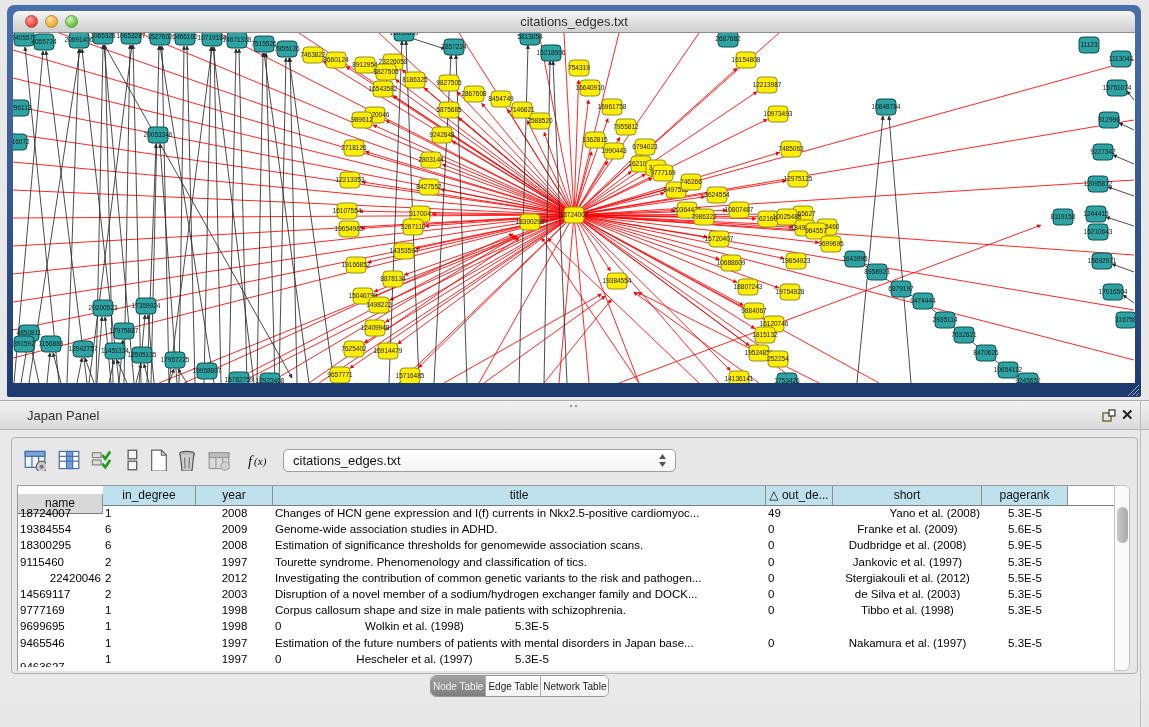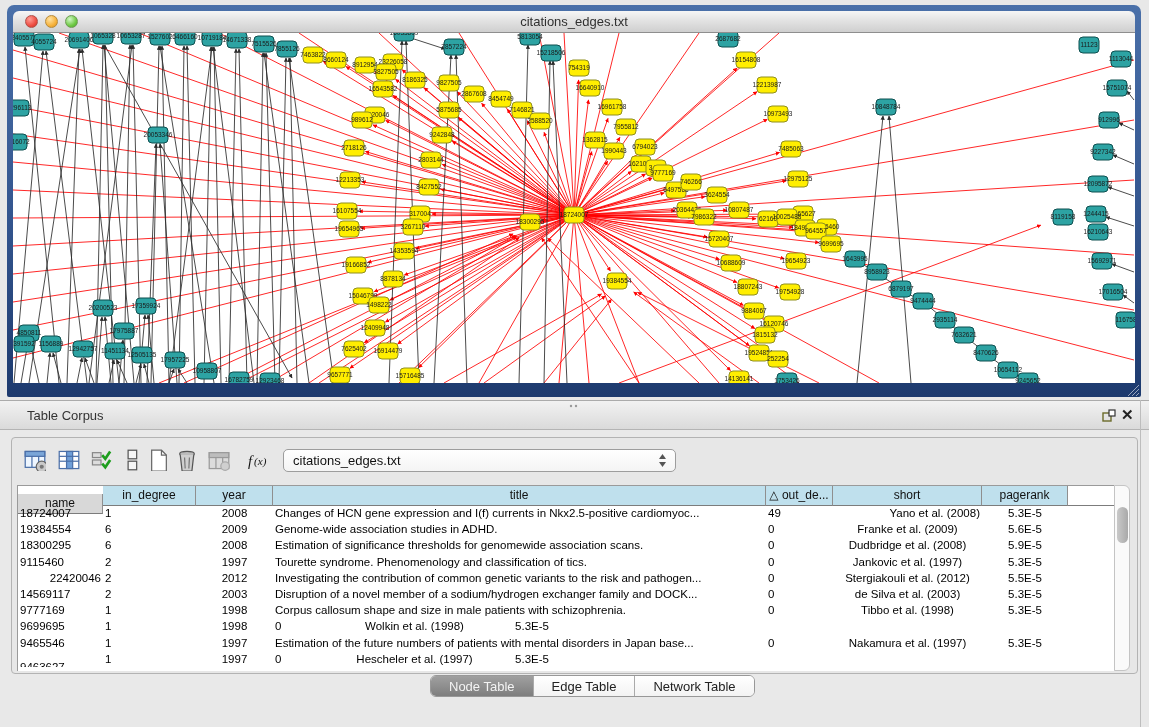--- a/index.html
+++ b/index.html
@@ -33,21 +33,21 @@
   #data-table { left:17px; top:485px; width:1097px; height:186px; background:#fff; border-left:1px solid #9a9a9a; }
   #table-header { display:flex; height:20px; border-top:1px solid #9a9a9a; }
   .hcell { height:20px; border-right:1px solid #8f8f8f; border-bottom:1px solid #7c7c7c; background:#bfe0ed; font-size:12px; color:#111; text-align:center; line-height:19px; overflow:hidden; white-space:nowrap; flex:none; }
   .hcell.gray { background:#d8d8d8; }
   .trow { display:flex; height:16.2px; font-size:11.5px; color:#000; }
   .tcell { flex:none; overflow:hidden; white-space:nowrap; line-height:16px; padding:0 2px; }
   #vscroll { left:1114px; top:485px; width:16px; height:186px; background:#fafafa; border:1px solid #c4c4c4; border-radius:0 6px 6px 0; }
   #vthumb { position:absolute; left:1.5px; top:21px; width:11px; height:36px; background:linear-gradient(90deg,#c9c9c9,#a9a9a9); border-radius:6px; }
   
   #tab-bar { left:430px; top:675px; height:22px; display:flex; border:1px solid #989898; border-radius:6px; overflow:hidden; background:#fff; }
-  .tab { height:100%; font-size:13px; color:#222; text-align:right; line-height:21px; padding:0 18px; border-right:1px solid #aaa; background:linear-gradient(180deg,#ffffff,#f3f3f3); }
+  .tab { height:100%; font-size:10px; color:#222; text-align:right; line-height:21px; padding:0 2px; border-right:1px solid #aaa; background:linear-gradient(180deg,#ffffff,#f3f3f3); }
   .tab:last-child { border-right:none; }
   .tab.sel { background:linear-gradient(180deg,#a0a0a0,#7e7e7e); color:#f4f4f4; }
   
   #status-bar { left:0; top:728px; width:1149px; height:27px; background:#d9d9d9; border-top:1px solid #bdbdbd; }
   #memory-label { right:40px; top:7px; font-size:11px; color:#222; }
   #memory-dot { right:13px; top:4px; width:15px; height:15px; border-radius:50%; background:radial-gradient(circle at 35% 30%, #a6eb8e, #43c538 60%, #2f9e27); border:1px solid #577f57; }
 </style>
 </head>
 <body>
 
@@ -798,21 +798,21 @@
   <svg class="abs" id="grip" width="14" height="13">
     <g stroke="rgba(255,255,255,0.55)" stroke-width="1">
       <line x1="3" y1="13" x2="14" y2="2"></line>
         <line x1="7" y1="13" x2="14" y2="6"></line>
         <line x1="11" y1="13" x2="14" y2="10"></line>
     </g>
   </svg>
 </div>
 
 <div class="abs" id="panel-titlebar">
-  <div class="abs" id="panel-title">Table Corpus</div>
+  <div class="abs" id="panel-title">Japan Panel</div>
   <svg class="abs" id="splitter-dots" width="12" height="6">
     <circle cx="2" cy="3" r="1.2" fill="#999"></circle>
       <circle cx="7" cy="3" r="1.2" fill="#999"></circle>
   </svg>
   <svg class="abs" id="float-icon" width="14" height="13">
     <rect x="1" y="4" width="8" height="8" fill="none" stroke="#6b6b2a" stroke-width="1.4"></rect>
     <rect x="7" y="1" width="6" height="6" fill="#fff" stroke="#333" stroke-width="1.2"></rect>
   </svg>
   <div class="abs" id="close-icon">✕</div>
 </div>

